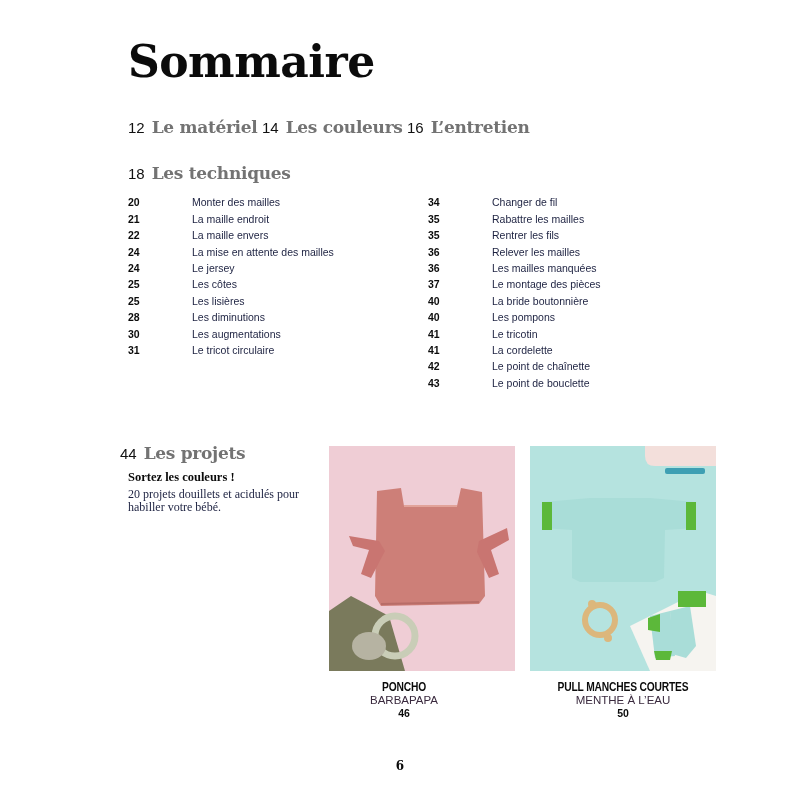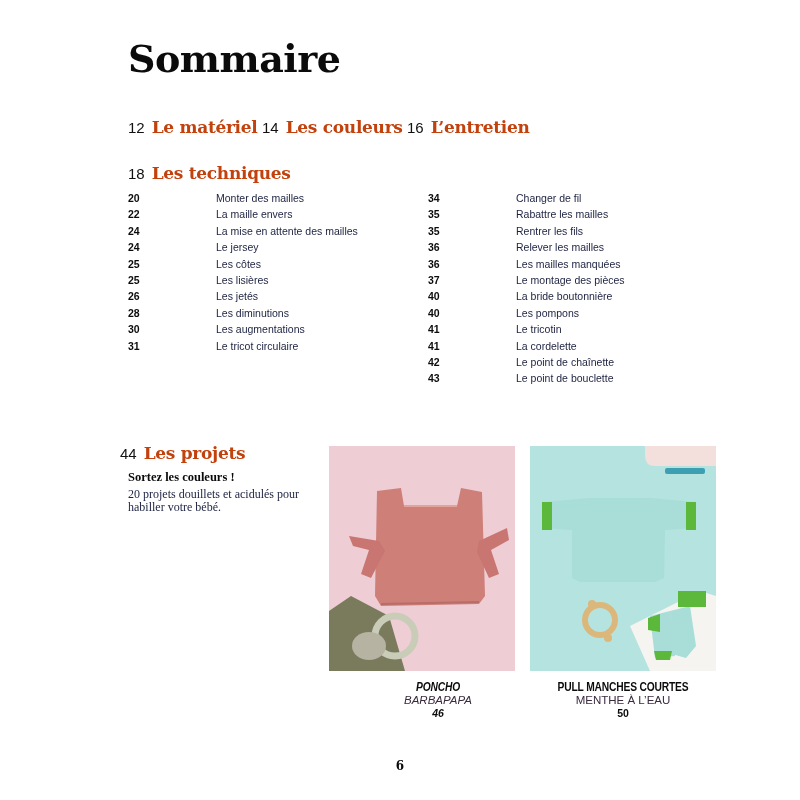--- a/index.html
+++ b/index.html
@@ -1,24 +1,24 @@
 <!DOCTYPE html>
 <html><head>
   <meta charset="utf-8">
   <style>
     html, body { margin: 0; padding: 0; background: #ffffff; }
     body { width: 800px; height: 800px; position: relative; overflow: hidden; color: #111; }
     .serif { font-family: "DejaVu Serif", "Liberation Serif", serif; font-weight: bold; color: #0b0b0b; }
     .sans { font-family: Liberation Serif, serif; }
-    .title { position: absolute; left: 128px; top: 36px; font-size: 38px; letter-spacing: -0.5px; margin: 0; }
+    .title { position: absolute; left: 128px; top: 36px; font-size: 44px; letter-spacing: -0.5px; margin: 0; }
     .sec { position: absolute; white-space: nowrap; }
     .sec .num { font-family: "Liberation Sans", sans-serif; font-weight: normal; font-size: 15px; color: #111; margin-right: 3px; }
-    .sec .lbl { font-family: "DejaVu Serif", serif; font-weight: bold; font-size: 17px; letter-spacing: -0.3px; color: #c2410c; }
+    .sec .lbl { font-family: "DejaVu Serif", serif; font-weight: bold; font-size: 17px; letter-spacing: -0.3px; color: #737373; }
     .toc-col { position: absolute; top: 192px; }
-    .toc-row { height: 16.4px; display: flex; align-items: flex-start; font-size: 10.5px; color: #1c2140; gap: 24px; }
+    .toc-row { height: 16.4px; display: flex; align-items: flex-end; font-size: 10.5px; color: #1c2140; }
     .toc-row .p { width: 34px; font-weight: bold; color: #0b0b0b; font-family: "Liberation Sans", sans-serif; }
     .toc-row .t { font-family: "Liberation Sans", sans-serif; margin-left: 30px; }
     .proj-sub { position: absolute; left: 128px; top: 470px; font-size: 12.5px; font-weight: bold; color: #0b0b0b; }
     .proj-desc { position: absolute; left: 128px; top: 488px; width: 180px; font-size: 12px; line-height: 13px; color: #1c2140; }
     .photo { position: absolute; top: 446px; width: 186px; height: 225px; overflow: hidden; }
     .cap { position: absolute; top: 680px; width: 186px; text-align: center; }
     .cap .name { font-family: "Liberation Sans", sans-serif; font-weight: bold; font-size: 12.5px; color: #0b0b0b; transform: scaleX(0.82); letter-spacing: -0.2px; display: block; line-height: 14px; }
     .cap .col { font-family: "Liberation Sans", sans-serif; font-size: 11.5px; color: #3a2a3e; display: block; line-height: 13px; }
     .cap .pg { font-family: "Liberation Sans", sans-serif; font-weight: bold; font-size: 10.5px; color: #0b0b0b; display: block; line-height: 13px; }
     .folio { position: absolute; left: 0; width: 800px; top: 759px; text-align: center; font-size: 12px; }
@@ -44,42 +44,42 @@
   <span class="num">18</span>
   <span class="lbl">Les techniques</span>
 </div>
 
 <div class="toc-col" style="left:128px;">
   <div class="toc-row">
       <span class="p">20</span>
       <span class="t">Monter des mailles</span>
     </div>
   <div class="toc-row">
+      <span class="p">21</span>
+      <span class="t">La maille endroit</span>
+    </div>
+  <div class="toc-row">
       <span class="p">22</span>
       <span class="t">La maille envers</span>
     </div>
   <div class="toc-row">
       <span class="p">24</span>
       <span class="t">La mise en attente des mailles</span>
     </div>
   <div class="toc-row">
       <span class="p">24</span>
       <span class="t">Le jersey</span>
     </div>
   <div class="toc-row">
       <span class="p">25</span>
       <span class="t">Les côtes</span>
     </div>
   <div class="toc-row">
       <span class="p">25</span>
       <span class="t">Les lisières</span>
-    </div>
-  <div class="toc-row">
-      <span class="p">26</span>
-      <span class="t">Les jetés</span>
     </div>
   <div class="toc-row">
       <span class="p">28</span>
       <span class="t">Les diminutions</span>
     </div>
   <div class="toc-row">
       <span class="p">30</span>
       <span class="t">Les augmentations</span>
     </div>
   <div class="toc-row">
@@ -157,21 +157,21 @@
     <path d="M50 95 L20 90 L24 100 L40 104 L32 128 L42 132 L56 105 Z" fill="#c97571"></path>
     <path d="M150 95 L178 82 L180 94 L162 104 L170 128 L160 132 L148 106 Z" fill="#c97571"></path>
 
     <path d="M0 165 L22 150 L60 170 L76 225 L0 225 Z" fill="#7a7a5c"></path>
 
     <circle cx="66" cy="190" r="20" fill="none" stroke="#c9cdb7" stroke-width="7"></circle>
 
     <ellipse cx="40" cy="200" rx="17" ry="14" fill="#b6b3a2"></ellipse>
   </svg>
 </div>
-<div class="cap" style="left:345px;font-style:italic;">
+<div class="cap" style="left:311px;">
   <span class="name">PONCHO</span>
   <span class="col">BARBAPAPA</span>
   <span class="pg">46</span>
 </div>
 
 <div class="photo" style="left:530px; background:#b5e3df;">
   <svg width="186" height="225" viewBox="0 0 186 225">
     <rect width="186" height="225" fill="#b5e3df"></rect>
 
     <path d="M115 0 L186 0 L186 20 L125 20 Q115 20 115 10 Z" fill="#f3dfdb"></path>

